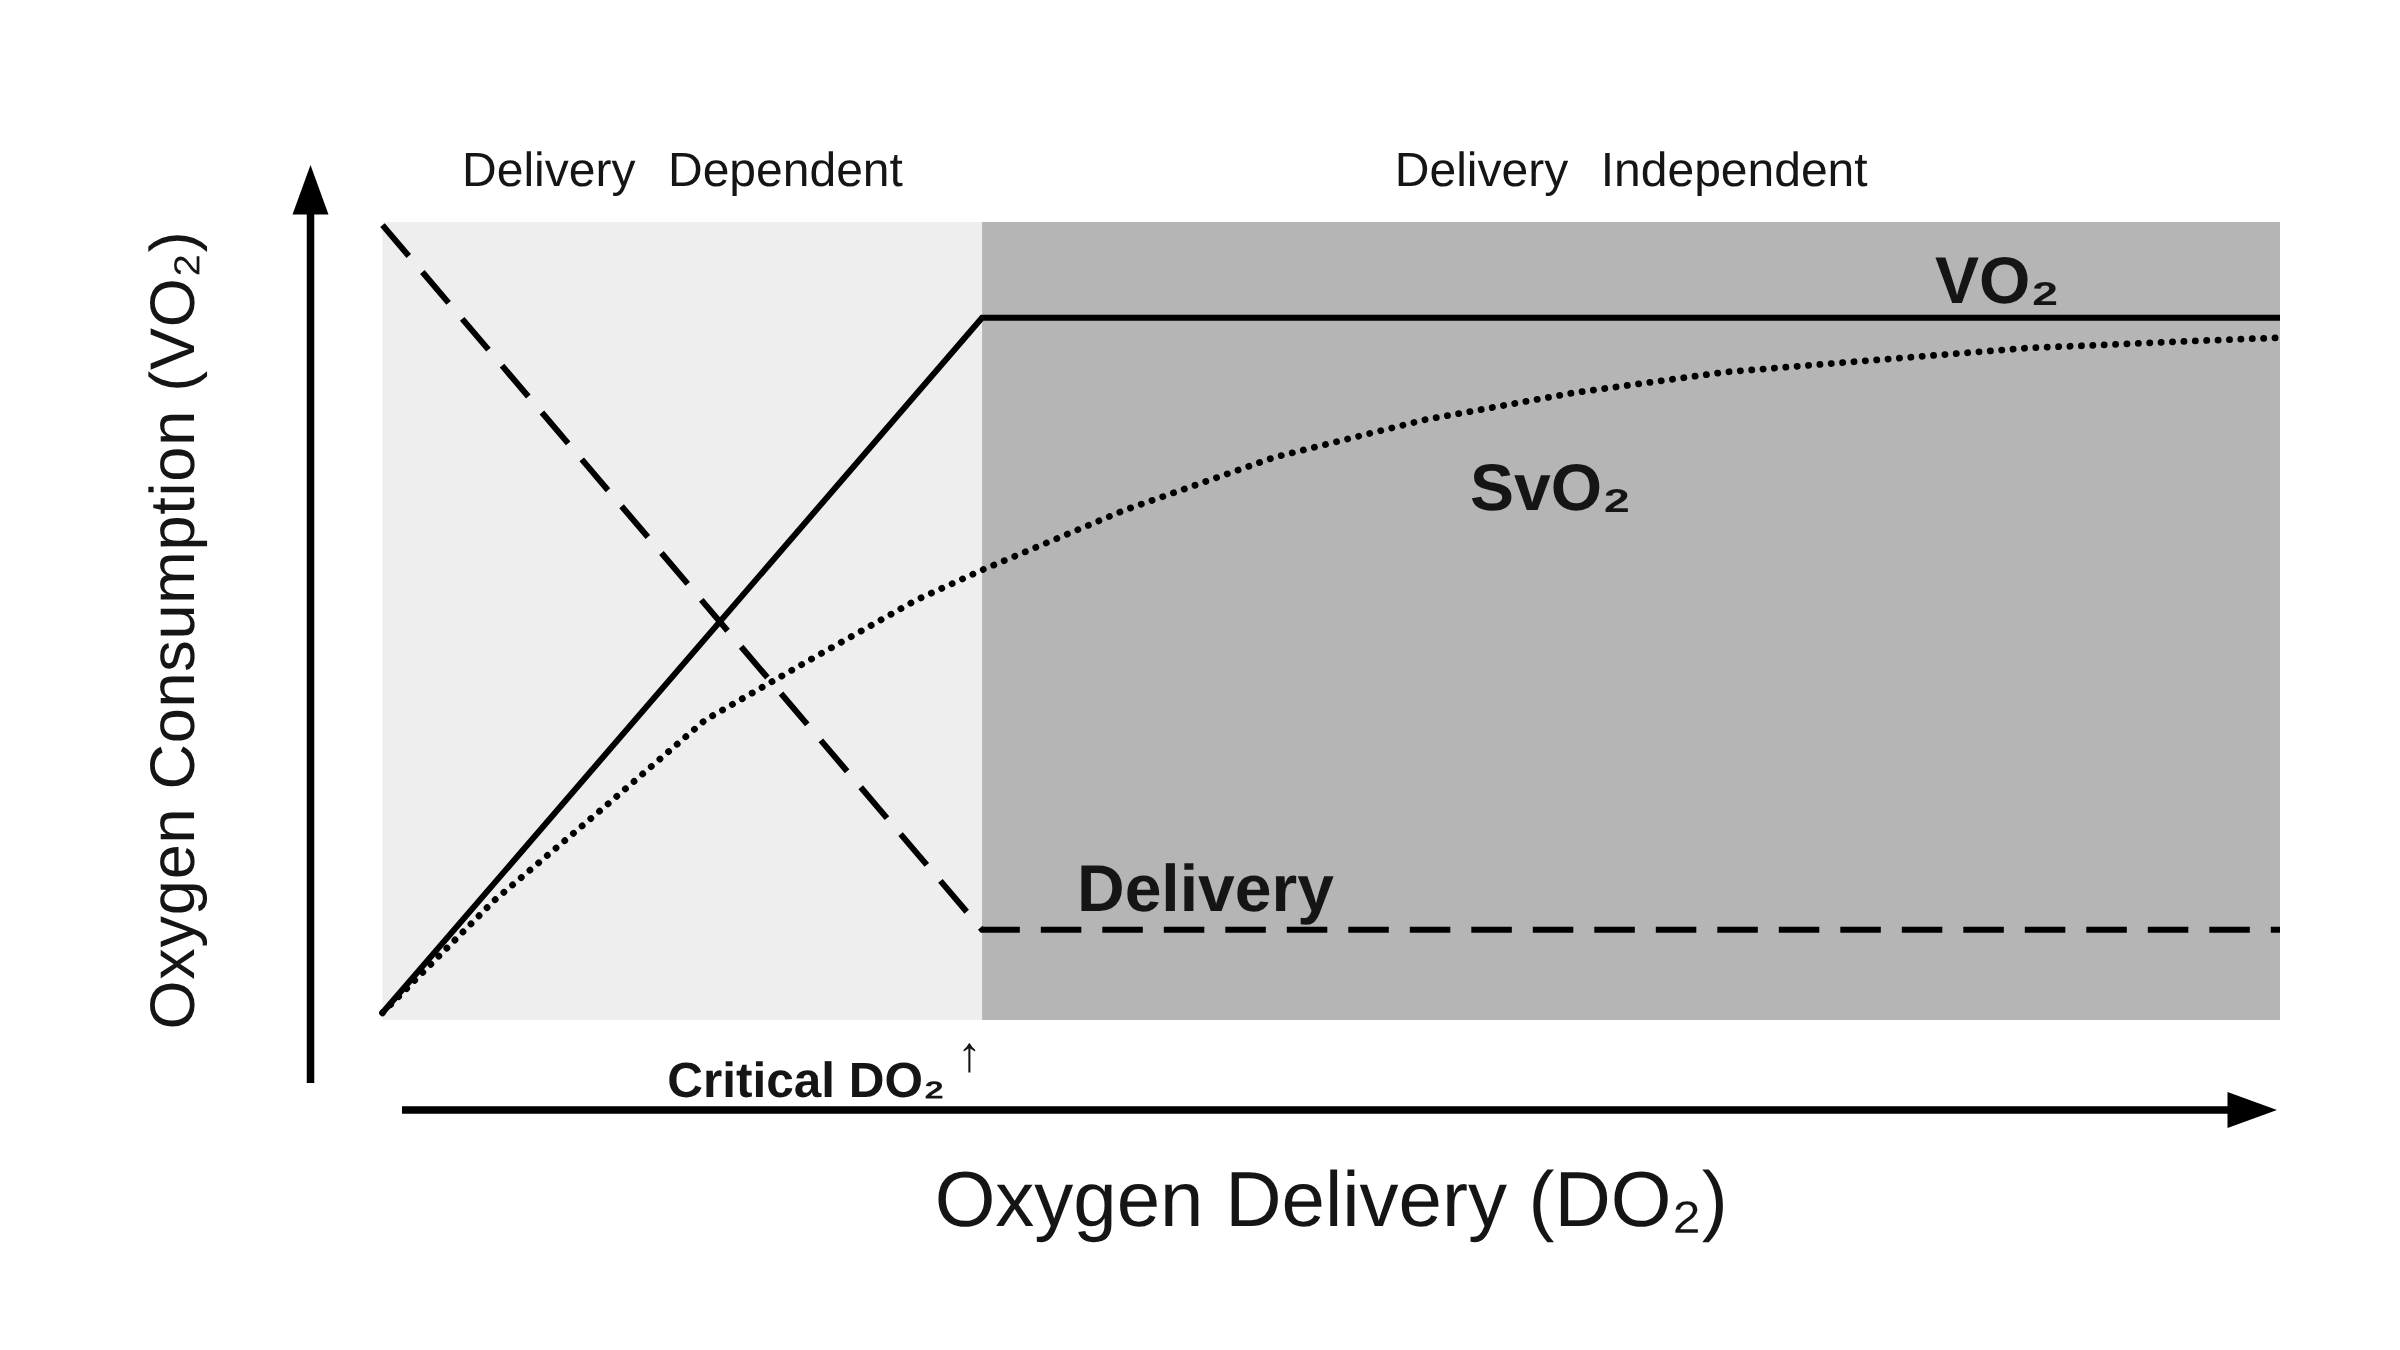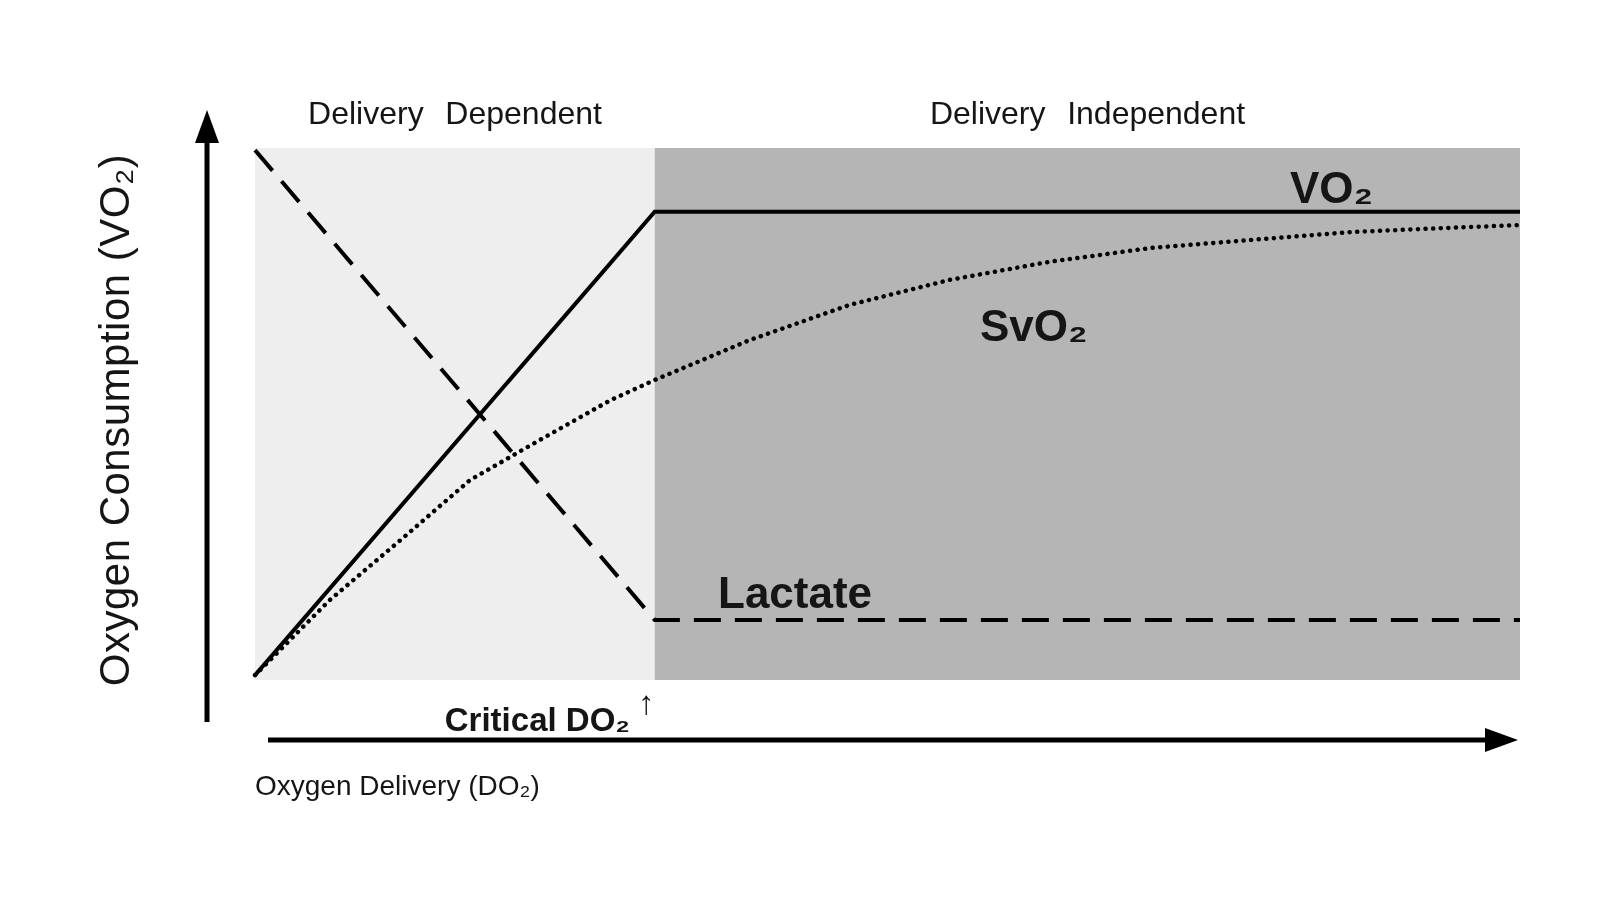--- a/index.html
+++ b/index.html
@@ -15,22 +15,22 @@
   .stage svg { position: absolute; left: 0; top: 0; }
   .lbl { position: absolute; white-space: nowrap; color: #151515; }
   .lbl-y {
     left: 115px; top: 420px;
     transform: translate(-50%, -50%) rotate(-90deg);
     font-size: 42px;
     letter-spacing: 0.5px;
   }
   .lbl-x {
     left: 255px; top: 770px; width: 1265px;
-    text-align: left;
-    font-size: 28px;
+    text-align: center;
+    font-size: 52px;
   }
   .lbl-region { font-size: 32px; word-spacing: 0.4em; text-align: center; top: 95px; }
   .lbl-region-left  { left: 255px; width: 400px; }
   .lbl-region-right { left: 655px; width: 865px; }
   .lbl-curve { font-weight: bold; font-size: 44px; }
   .lbl-vo2     { left: 1290px; top: 163px; }
   .lbl-svo2    { left: 980px;  top: 301px; }
   .lbl-lactate { left: 718px;  top: 568px; }
   .lbl-critical {
     left: 430px; top: 701px; width: 200px;
@@ -66,18 +66,18 @@
   </svg>
 
   <div class="lbl lbl-y">Oxygen Consumption (VO₂)</div>
   <div class="lbl lbl-x">Oxygen Delivery (DO₂)</div>
 
   <div class="lbl lbl-region lbl-region-right">Delivery Independent</div>
   <div class="lbl lbl-region lbl-region-left">Delivery Dependent</div>
 
   <div class="lbl lbl-curve lbl-vo2">VO₂</div>
   <div class="lbl lbl-curve lbl-svo2">SvO₂</div>
-  <div class="lbl lbl-curve lbl-lactate">Lactate</div>
+  <div class="lbl lbl-curve lbl-lactate">Delivery</div>
 
   <div class="lbl lbl-critical">Critical DO₂</div>
   <div class="lbl lbl-critical-arrow">↑</div>
 
 </div>
 
 </body></html>

